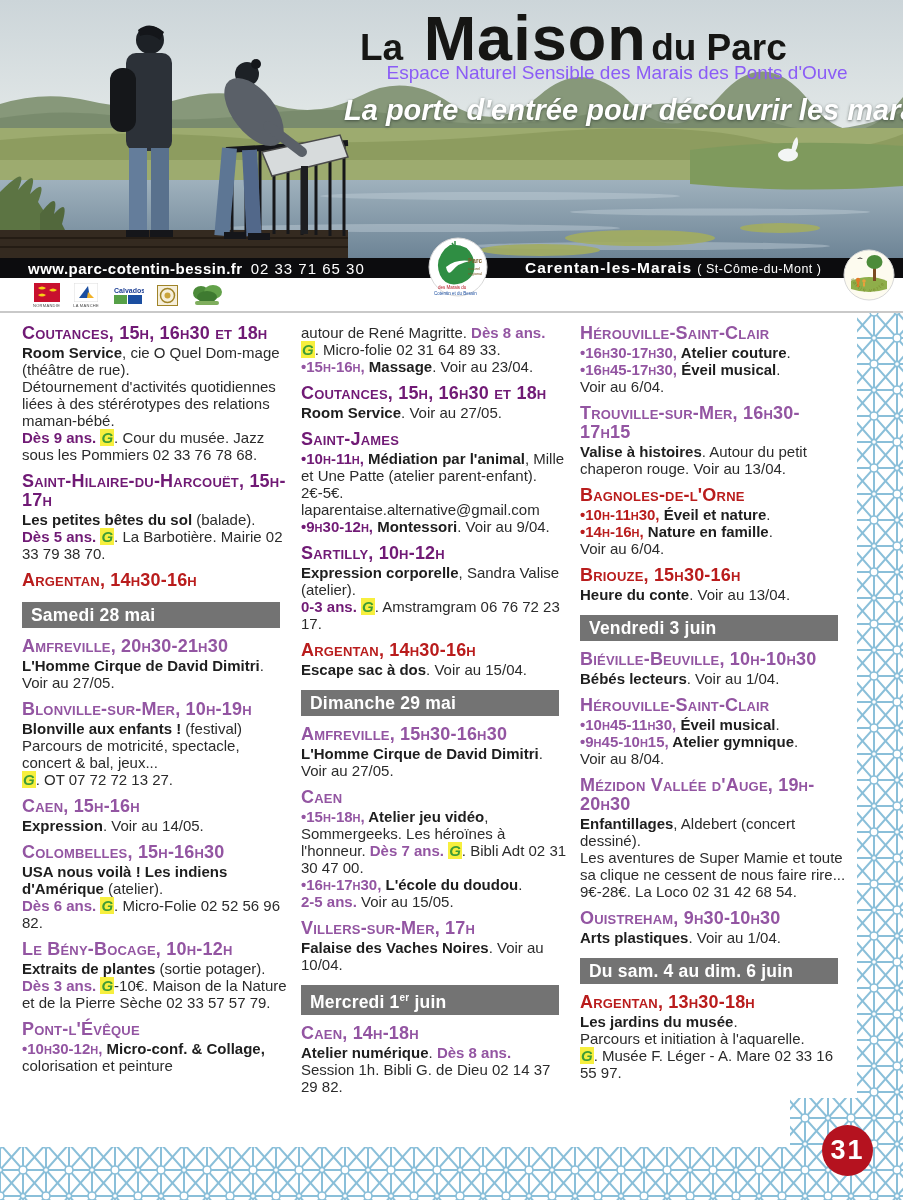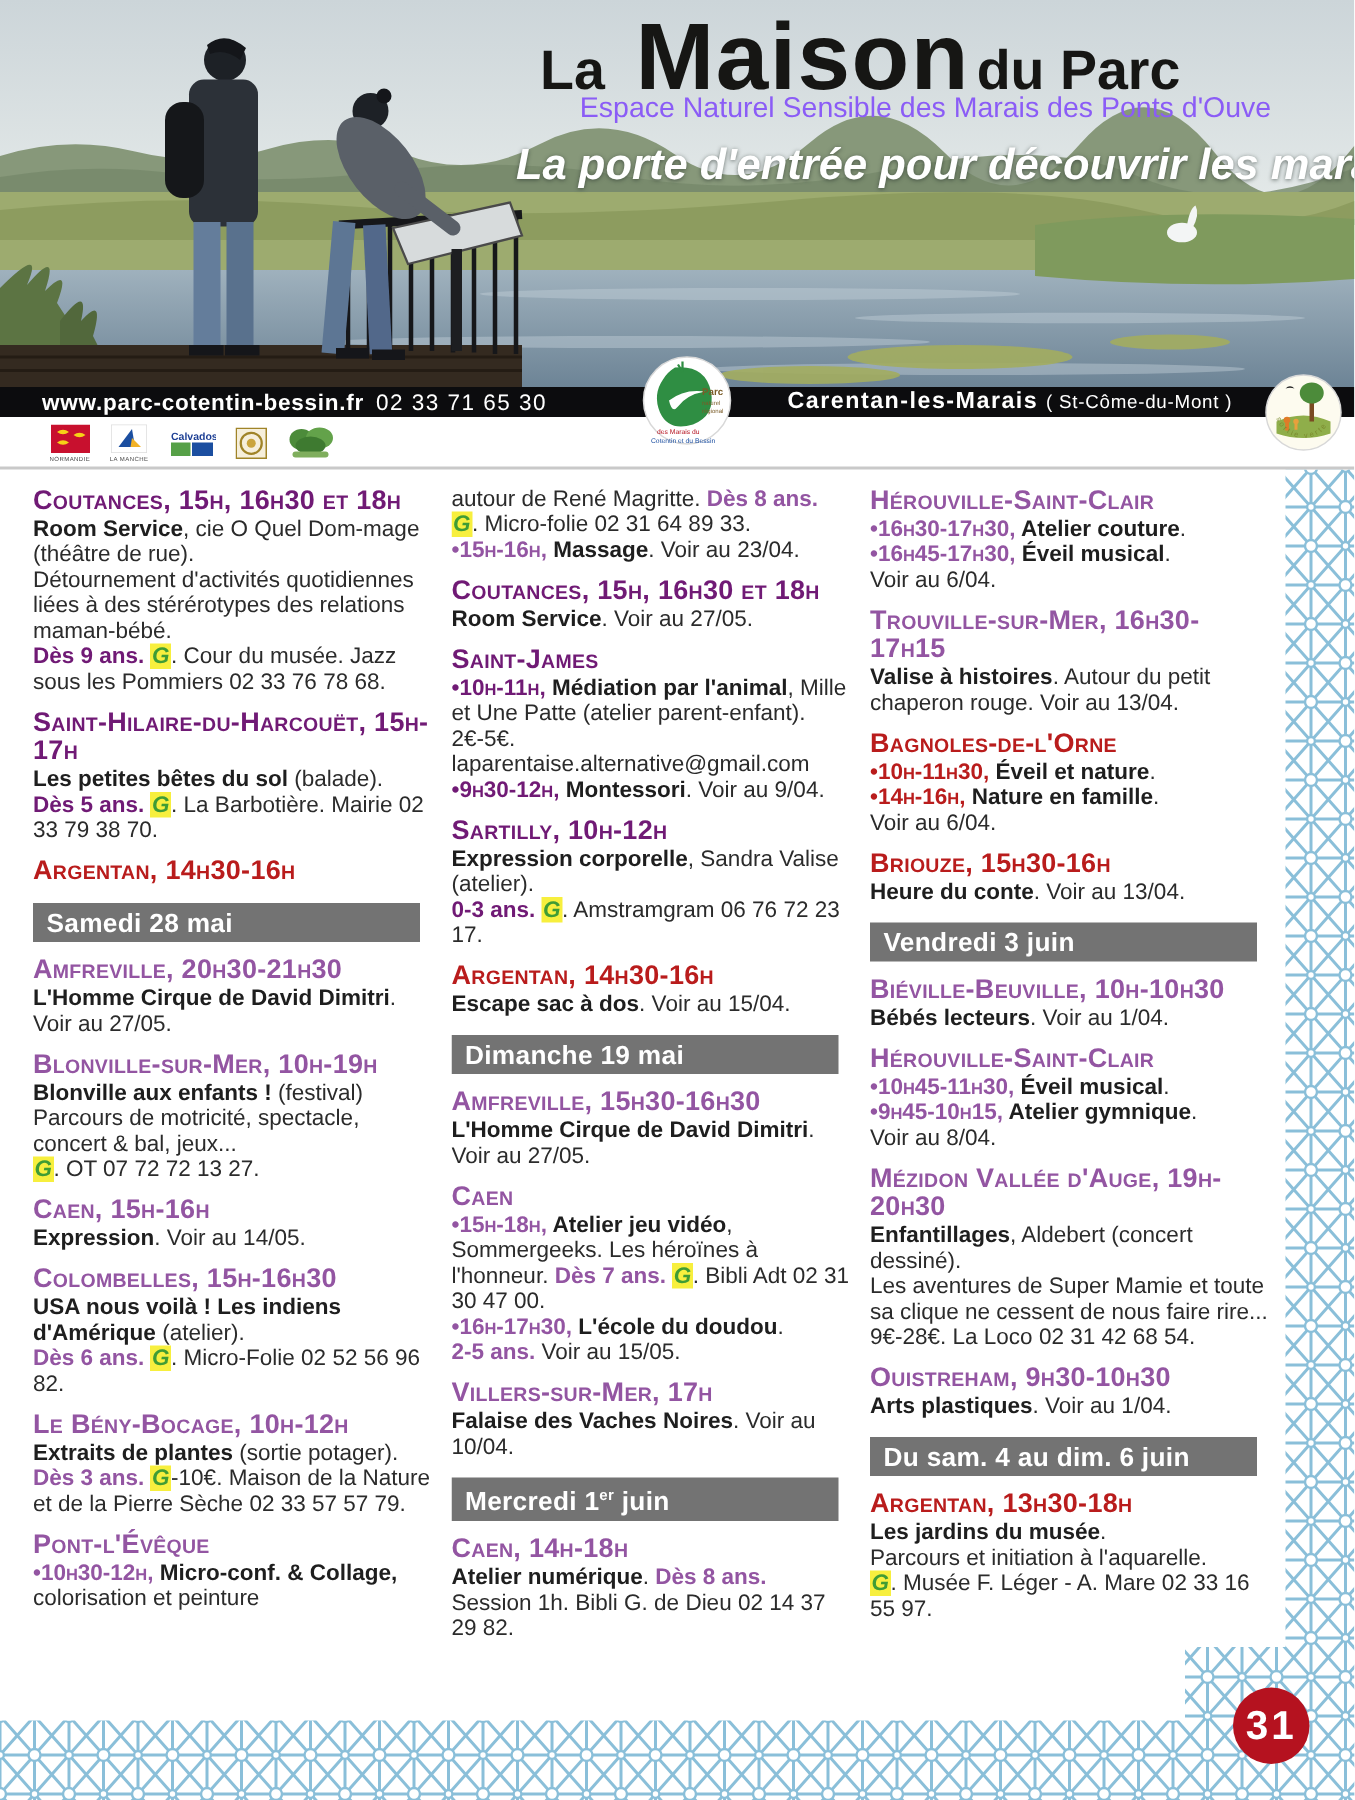--- a/index.html
+++ b/index.html
@@ -300,21 +300,21 @@
           <div class="body"><span class="sh c-green">•10h-11h,</span><span class="sb"> Médiation par l'animal</span><span class="st">, Mille et Une Patte (atelier parent-enfant). 2€-5€. laparentaise.alternative@gmail.com</span><br><span class="sh c-green">•9h30-12h,</span><span class="sb"> Montessori</span><span class="st">. Voir au 9/04.</span></div>
         </div>
         <div class="event">
           <div class="city c-green">Sartilly, 10h-12h</div>
           <div class="body"><span class="sb">Expression corporelle</span><span class="st">, Sandra Valise (atelier).</span><br><span class="sa c-green">0-3 ans. </span><span class="sg">G</span><span class="st">. Amstramgram 06 76 72 23 17.</span></div>
         </div>
         <div class="event">
           <div class="city c-magenta">Argentan, 14h30-16h</div>
           <div class="body"><span class="sb">Escape sac à dos</span><span class="st">. Voir au 15/04.</span></div>
         </div>
-        <div class="banner"><span>Dimanche 19 mai</span></div>
+        <div class="banner"><span>Dimanche 29 mai</span></div>
         <div class="event">
           <div class="city c-purple">Amfreville, 15h30-16h30</div>
           <div class="body"><span class="sb">L'Homme Cirque de David Dimitri</span><span class="st">.</span><br><span class="st">Voir au 27/05.</span></div>
         </div>
         <div class="event">
           <div class="city c-purple">Caen</div>
           <div class="body"><span class="sh c-purple">•15h-18h,</span><span class="sb"> Atelier jeu vidéo</span><span class="st">, Sommergeeks. Les héroïnes à l'honneur. </span><span class="sa c-purple">Dès 7 ans. </span><span class="sg">G</span><span class="st">. Bibli Adt 02 31 30 47 00.</span><br><span class="sh c-purple">•16h-17h30,</span><span class="sb"> L'école du doudou</span><span class="st">.</span><br><span class="sa c-purple">2-5 ans.</span><span class="st"> Voir au 15/05.</span></div>
         </div>
         <div class="event">
           <div class="city c-purple">Villers-sur-Mer, 17h</div>

